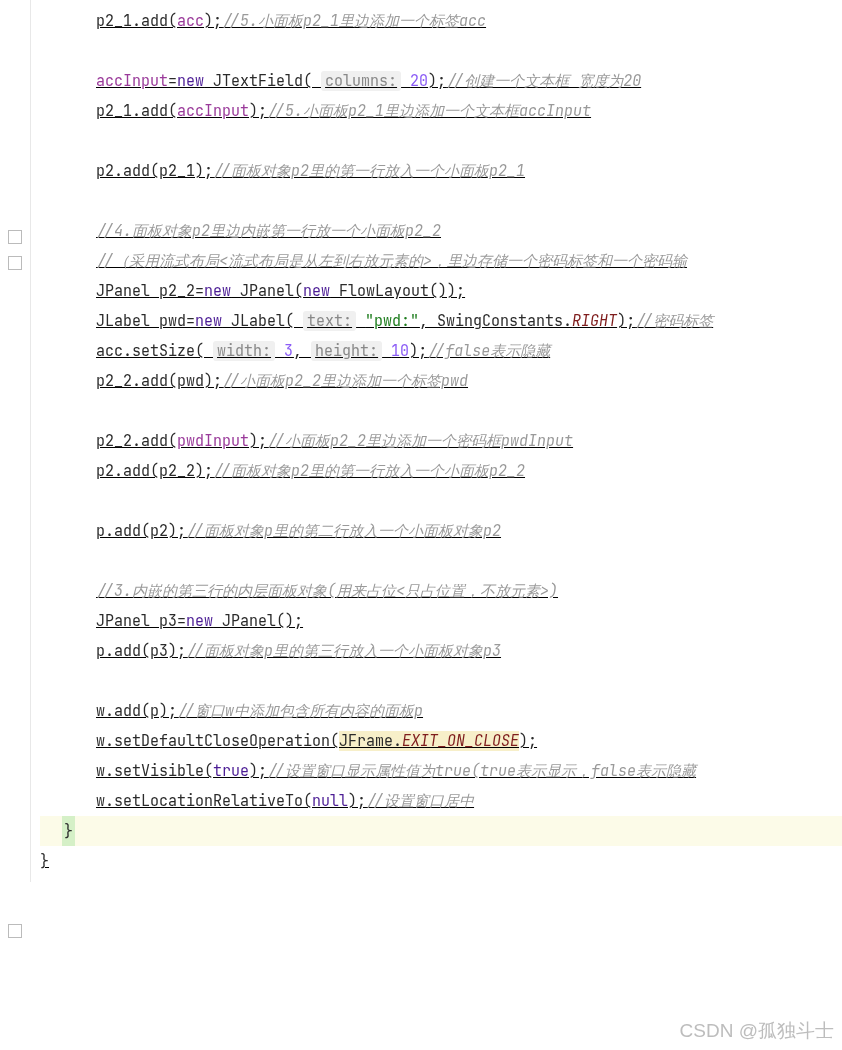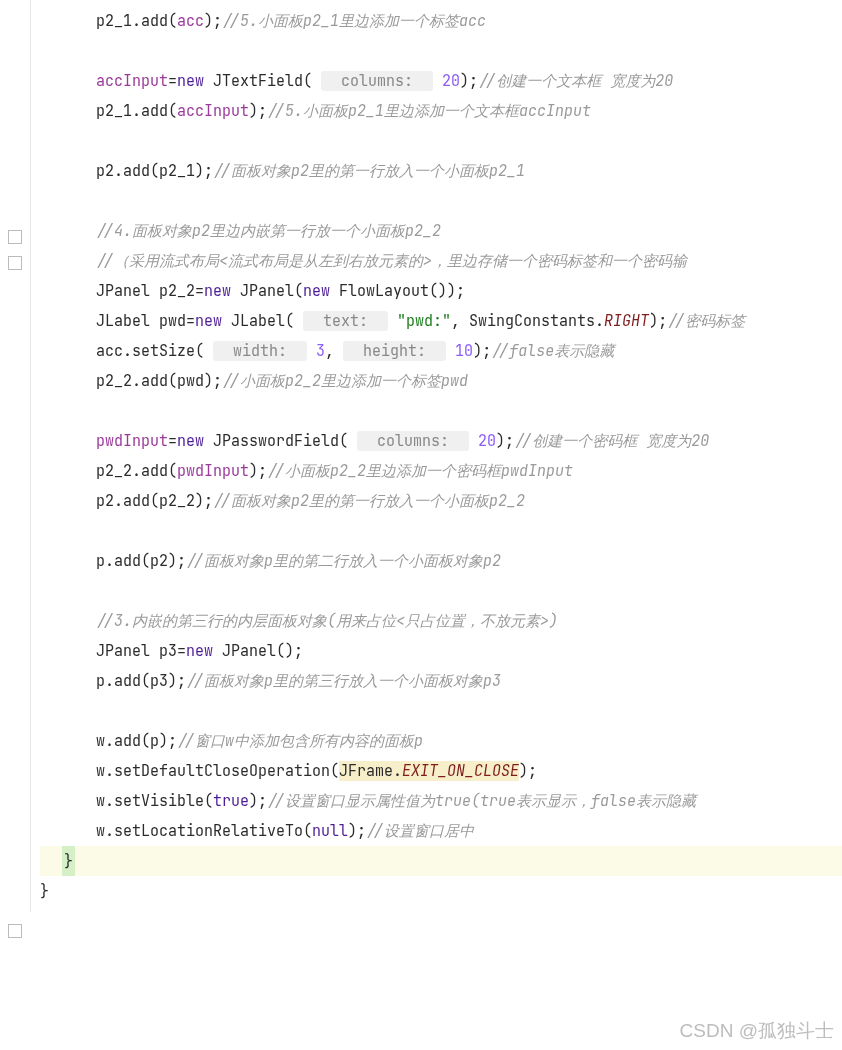--- a/index.html
+++ b/index.html
@@ -10,20 +10,21 @@
     font-size: 15px;
     width: 842px;
     height: 1050px;
     overflow: hidden;
     position: relative;
   }
   .editor {
     padding: 6px 0 6px 40px;
     line-height: 30px;
     position: relative;
+    text-decoration: underline;
   }
   .gutter {
     position: absolute;
     left: 0;
     top: 0;
     bottom: 0;
     width: 30px;
     background: #fff;
     border-right: 1px solid #e8e8e8;
   }
@@ -45,21 +46,21 @@
   }
   .blank { height: 30px; }
   .kw { color: #4c1d95; }
   .fld { color: #9a3a9a; }
   .str { color: #1c7c1c; }
   .num { color: #8b5cf6; }
   .comment { color: #9a9a9a; font-style: italic; }
   .hint {
     background: #f0f0f0;
     color: #888;
-    padding: 0 20px;
+    padding: 0 4px;
     border-radius: 3px;
     font-style: normal;
   }
   .italicfld { color: #7f1d1d; font-style: italic; }
   .warn {
     background: #f7efc9;
   }
   .close-brace {
     display: inline-block;
     background: #d5f0c7;
@@ -101,21 +102,20 @@
 
   <div class="line"><span>JPanel p2_2=</span><span class="kw">new</span><span> JPanel(</span><span class="kw">new</span><span> FlowLayout());</span></div>
 
   <div class="line"><span>JLabel pwd=</span><span class="kw">new</span><span> JLabel( </span><span class="hint">text:</span> <span class="str">"pwd:"</span><span>, SwingConstants.</span><span class="italicfld">RIGHT</span><span>);</span><span class="comment">//密码标签</span></div>
 
   <div class="line"><span>acc.setSize( </span><span class="hint">width:</span> <span class="num">3</span><span>, </span><span class="hint">height:</span> <span class="num">10</span><span>);</span><span class="comment">//false表示隐藏</span></div>
 
   <div class="line"><span>p2_2.add(pwd);</span><span class="comment">//小面板p2_2里边添加一个标签pwd</span></div>
   <div class="blank"></div>
 
-  <div class="line"><span class="fld">pwdInput</span><span>=</span><span class="kw">new</span><span> JPasswordField( </span><span class="hint">columns:</span> <span class="num">20</span><span>);</span><span class="comment">//创建一个密码框 宽度为20</span></div>
 
   <div class="line"><span>p2_2.add(</span><span class="fld">pwdInput</span><span>);</span><span class="comment">//小面板p2_2里边添加一个密码框pwdInput</span></div>
 
   <div class="line"><span>p2.add(p2_2);</span><span class="comment">//面板对象p2里的第一行放入一个小面板p2_2</span></div>
   <div class="blank"></div>
 
   <div class="line"><span>p.add(p2);</span><span class="comment">//面板对象p里的第二行放入一个小面板对象p2</span></div>
   <div class="blank"></div>
 
   <div class="line"><span class="comment">//3.内嵌的第三行的内层面板对象(用来占位&lt;只占位置，不放元素&gt;)</span></div>

